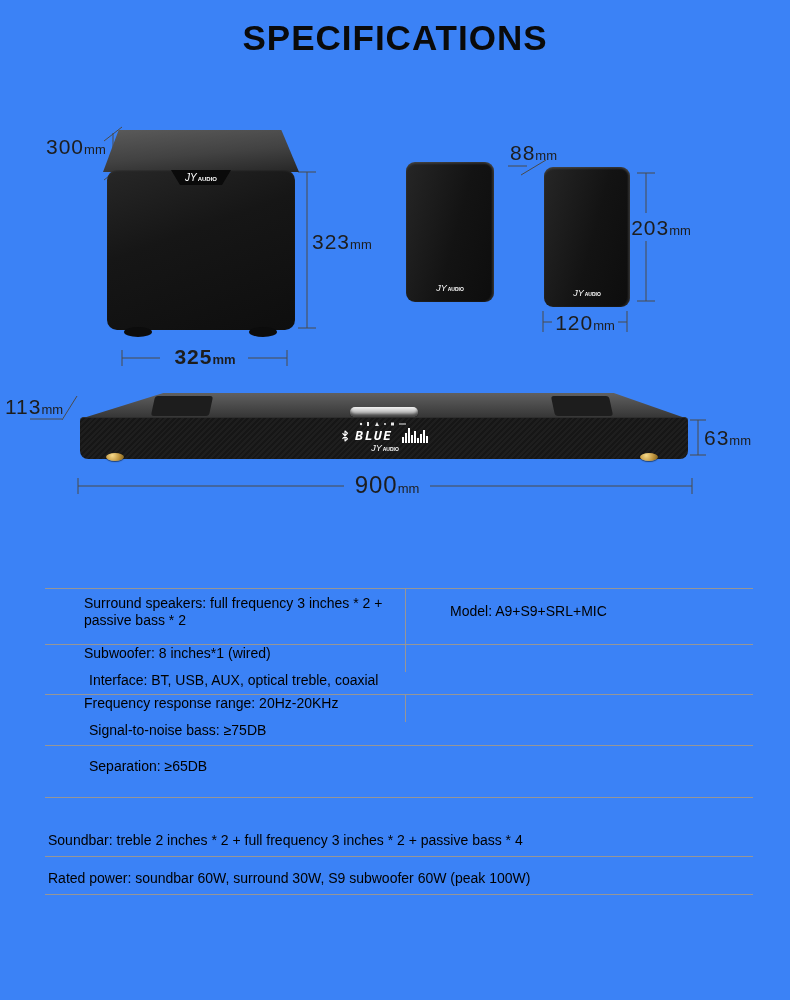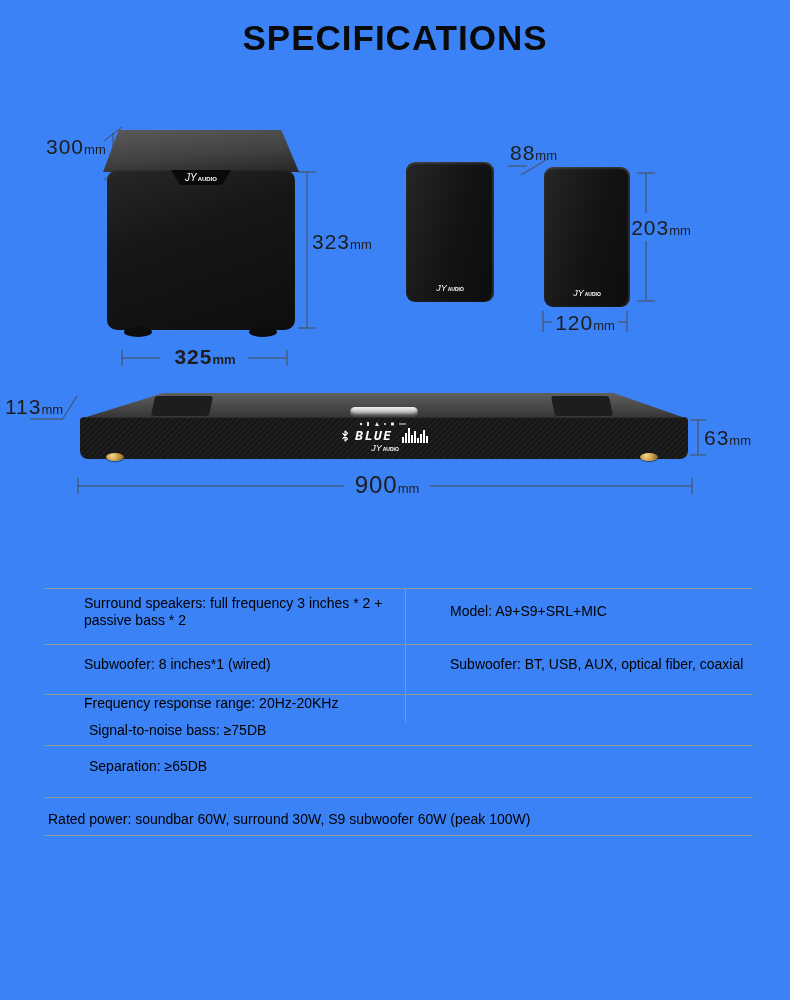--- a/index.html
+++ b/index.html
@@ -215,39 +215,42 @@
 
   <div class="abs spec">
     <div class="srow" style="height:55px;">
       <div class="cell cell-l">
           <span>Surround speakers: full frequency 3 inches * 2 + passive bass * 2</span>
         </div>
       <div class="cell cell-r">
           <span>Model: A9+S9+SRL+MIC</span>
         </div>
     </div>
-    <div class="srow" style="height:49px;">
+    <div class="srow" style="height:49px;flex-direction:column;">
       <div class="cell cell-l">
           <span>Subwoofer: 8 inches*1 (wired)</span>
         </div>
       <div class="cell cell-r">
-          <span>Subwoofer: BT, USB, AUX, optical fiber, coaxial</span>
+          <span>Interface: BT, USB, AUX, optical treble, coaxial</span>
         </div>
     </div>
     <div class="srow" style="height:50px;flex-direction:column;">
       <div class="cell cell-l">
           <span>Frequency response range: 20Hz-20KHz</span>
         </div>
       <div class="cell cell-r">
           <span>Signal-to-noise bass: ≥75DB</span>
         </div>
     </div>
     <div class="srow" style="height:51px;">
       <div class="cell cell-r">
           <span>Separation: ≥65DB</span>
         </div>
     </div>
+    <div class="wrow" style="height:59px;">
+      <span>Soundbar: treble 2 inches * 2 + full frequency 3 inches * 2 + passive bass * 4</span>
+    </div>
     <div class="wrow" style="height:38px;">
       <span>Rated power: soundbar 60W, surround 30W, S9 subwoofer 60W (peak 100W)</span>
     </div>
   </div>
 
 </div>
 
 </body></html>

